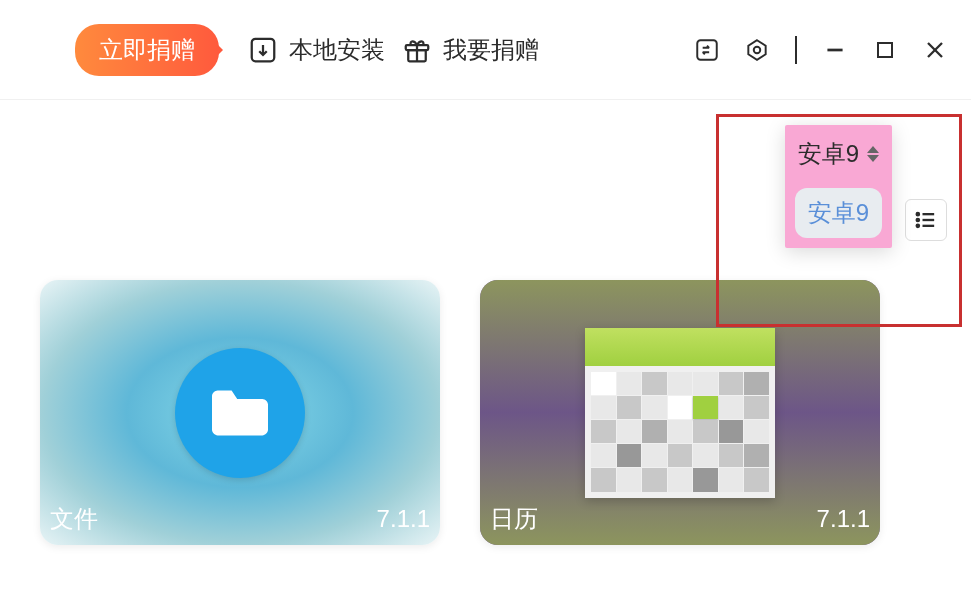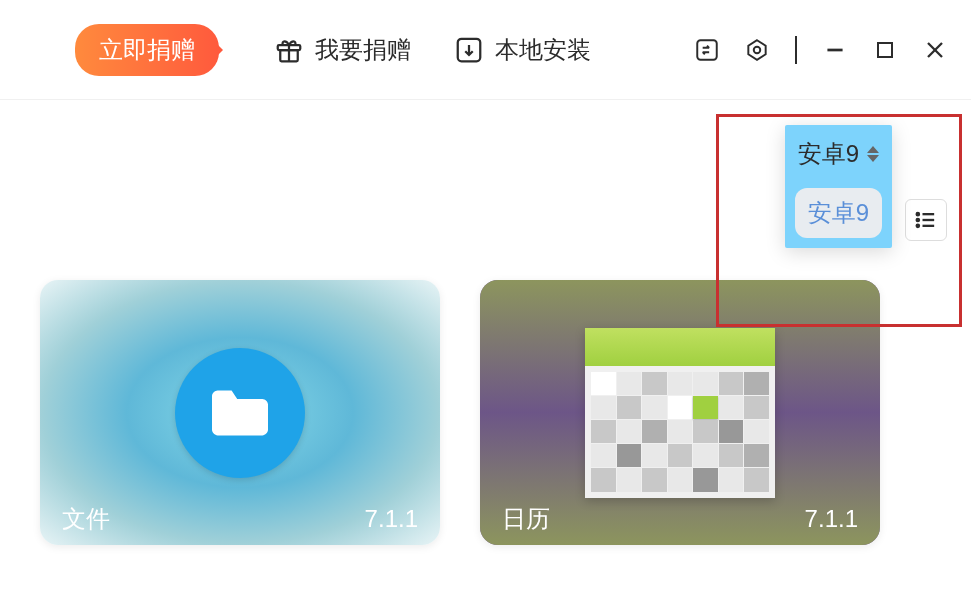--- a/index.html
+++ b/index.html
@@ -10,21 +10,20 @@
       background: #ffffff;
       position: relative;
       overflow: hidden;
     }
     .header {
       height: 100px;
       display: flex;
       align-items: center;
       padding: 0 20px 0 75px;
       border-bottom: 1px solid #f0f0f0;
-      gap: 26px;
     }
     .donate-btn {
       background: linear-gradient(90deg, #ff8a3d 0%, #ff5a3d 100%);
       color: #ffffff;
       border: none;
       border-radius: 24px;
       padding: 10px 24px;
       font-size: 24px;
       font-weight: 500;
       cursor: pointer;
@@ -150,30 +149,30 @@
     .cal-cell.white { background: #ffffff; }
     .card-footer {
       position: absolute;
       left: 0;
       right: 0;
       bottom: 0;
       height: 52px;
       display: flex;
       align-items: center;
       justify-content: space-between;
-      padding: 0 22px;
+      padding: 0 10px;
       font-size: 24px;
       color: #ffffff;
     }
     .dropdown-panel {
       position: absolute;
       top: 125px;
       left: 785px;
       width: 107px;
-      background: #7dd3fc;
+      background: #f9a8d4;
       box-shadow: 0 4px 20px rgba(0,0,0,0.15);
       border-radius: 2px;
       z-index: 10;
     }
     .dropdown-current {
       height: 58px;
       display: flex;
       align-items: center;
       justify-content: center;
       gap: 8px;
@@ -228,40 +227,40 @@
       border-radius: 6px;
       cursor: pointer;
       z-index: 5;
     }
   </style>
 </head>
 <body>
 
 <div class="header">
   <button class="donate-btn">立即捐赠</button>
+  <div class="header-item">
+    <span class="icon">
+      <svg width="30" height="30" viewBox="0 0 24 24" fill="none" stroke="#2c2c2c" stroke-width="1.8">
+        <rect x="3" y="3" width="18" height="18" rx="3"></rect>
+        <path d="M12 8 L12 16 M9 13 L12 16 L15 13"></path>
+      </svg>
+    </span>
+    <span>本地安装</span>
+  </div>
   <div class="header-item">
     <span class="icon">
       <svg width="30" height="30" viewBox="0 0 24 24" fill="none" stroke="#2c2c2c" stroke-width="1.8">
         <rect x="3" y="8" width="18" height="4" rx="1"></rect>
         <rect x="5" y="12" width="14" height="9" rx="1"></rect>
         <line x1="12" y1="8" x2="12" y2="21"></line>
         <path d="M12 8 C 10 4, 6 4, 7 8"></path>
         <path d="M12 8 C 14 4, 18 4, 17 8"></path>
       </svg>
     </span>
     <span>我要捐赠</span>
-  </div>
-  <div class="header-item">
-    <span class="icon">
-      <svg width="30" height="30" viewBox="0 0 24 24" fill="none" stroke="#2c2c2c" stroke-width="1.8">
-        <rect x="3" y="3" width="18" height="18" rx="3"></rect>
-        <path d="M12 8 L12 16 M9 13 L12 16 L15 13"></path>
-      </svg>
-    </span>
-    <span>本地安装</span>
   </div>
   <div class="window-controls">
     <div class="ctrl">
       <svg width="26" height="26" viewBox="0 0 24 24" fill="none" stroke="#2c2c2c" stroke-width="1.8">
         <rect x="3" y="3" width="18" height="18" rx="3"></rect>
         <path d="M8 10 L14 10 M14 10 L12 8 M8 14 L14 14 M8 14 L10 16"></path>
       </svg>
     </div>
     <div class="ctrl">
       <svg width="26" height="26" viewBox="0 0 24 24" fill="none" stroke="#2c2c2c" stroke-width="1.8">

